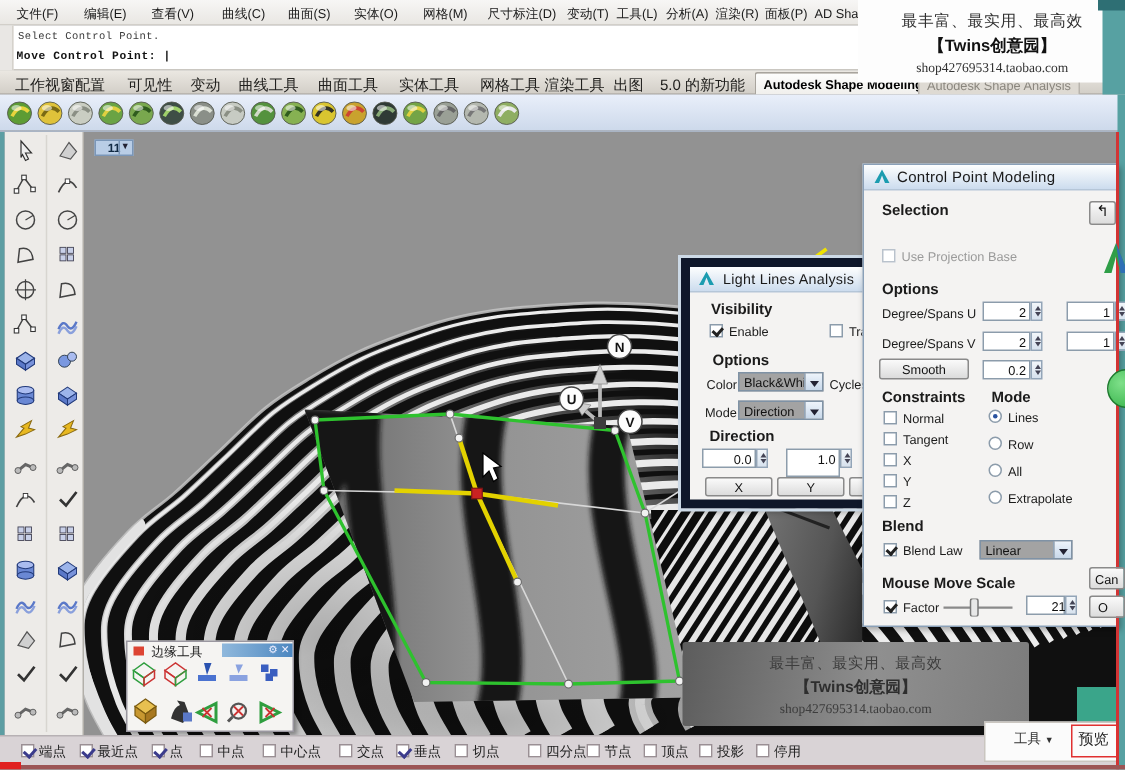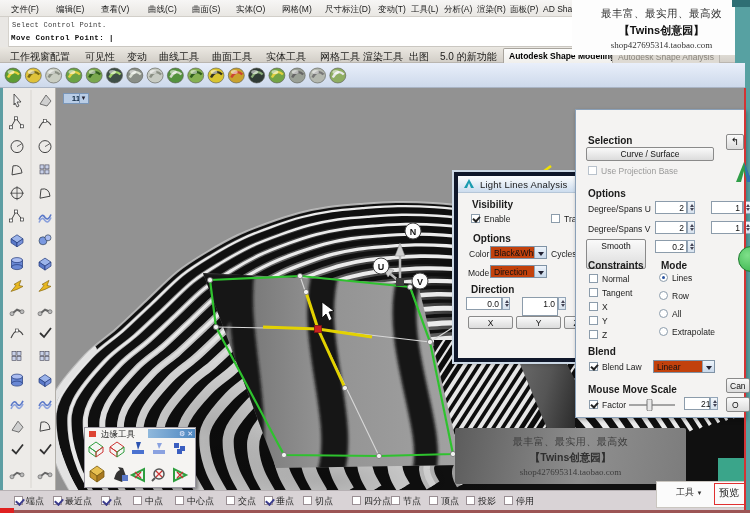--- a/index.html
+++ b/index.html
@@ -46,21 +46,21 @@
 .dlg .tb{position:absolute;left:0;top:0;right:0;height:17px;background:linear-gradient(#fdfefe,#ccdcee);border-bottom:1px solid #b5c6d8;color:#1a1a1a;font-size:10px}
 .dlg .tb b{font-weight:normal;position:absolute;left:22px;top:3px;letter-spacing:.2px}
 .dlg .sec{position:absolute;font-size:10px;font-weight:bold;color:#1b1b1b}
 .dlg .lb{position:absolute;font-size:8.5px;color:#1b1b1b;white-space:nowrap}
 .dlg .lbg{position:absolute;font-size:8.5px;color:#9a9a9a;white-space:nowrap}
 .btn{position:absolute;background:linear-gradient(#fafafa,#dcdcdc);border:1px solid #8a8a8a;border-radius:2px;font-size:8.5px;color:#111;text-align:center}
 .inp{position:absolute;background:#fff;border:1px solid #8c9cab;font-size:8.5px;color:#111;text-align:right}
 .spin{position:absolute;width:8px;background:linear-gradient(#f2f6fa,#d7e2ee);border:1px solid #93a5b8}
 .spin:before{content:"";position:absolute;left:1.5px;top:2px;border-left:2.5px solid transparent;border-right:2.5px solid transparent;border-bottom:3px solid #445}
 .spin:after{content:"";position:absolute;left:1.5px;bottom:2px;border-left:2.5px solid transparent;border-right:2.5px solid transparent;border-top:3px solid #445}
-.dd{position:absolute;background:#c2410c;border:1px solid #7f92a5;font-size:8.5px;color:#111;padding:1px 0 0 3px}
+.dd{position:absolute;background:#a3a3a3;border:1px solid #7f92a5;font-size:8.5px;color:#111;padding:1px 0 0 3px}
 .dd:after{content:"";position:absolute;right:0;top:0;bottom:0;width:11px;background:linear-gradient(#eef4fb,#c8d8ea);border-left:1px solid #93a5b8}
 .dd i{position:absolute;right:2.5px;top:4.5px;border-left:3px solid transparent;border-right:3px solid transparent;border-top:4px solid #223;z-index:2;font-style:normal}
 .ck2{position:absolute;width:9px;height:9px;background:#fff;border:1px solid #8c9cab}
 .ck2.on:before{content:"";position:absolute;left:1px;top:1px;width:5px;height:3px;border-left:2px solid #222;border-bottom:2px solid #222;transform:rotate(-48deg)}
 .ck2.off{border-color:#b9c2cc}
 .rd{position:absolute;width:9px;height:9px;background:#fff;border:1px solid #8c9cab;border-radius:50%}
 .rd.on:before{content:"";position:absolute;left:2px;top:2px;width:3px;height:3px;border-radius:50%;background:#2a53a0}
 </style></head>
 <body>
 
@@ -410,21 +410,21 @@
 <div class="abs tealR"></div>
 <div class="abs redV"></div>
 <div class="abs vplabel">11<i>▼</i></div>
 
 <div class="abs wmtop">
     <div class="a">最丰富、最实用、最高效</div>
     <div class="b">【Twins创意园】</div>
     <div class="c">shop427695314.taobao.com</div>
   </div>
 
-<div class="abs dlg" style="left:454px;top:172px;width:131px;height:190px;border:4px solid #0f172a;outline:2px solid #ccd9e6">
+<div class="abs dlg" style="left:454px;top:172px;width:131px;height:167px;border:6px solid #0f172a;outline:2px solid #ccd9e6">
  <div class="tb">
       <svg width="12" height="12" style="position:absolute;left:5px;top:2px">
         <path d="M1,10 L6,1 L11,10 L8,10 L6,5 L4,10 Z" fill="#1b9cb0"></path>
       </svg>
       <b style="font-size:9.5px">Light Lines Analysis</b>
     </div>
  <div class="sec" style="left:14px;top:23px">Visibility</div>
  <div class="ck2 on" style="left:13px;top:38px"></div>
     <div class="lb" style="left:26px;top:38px">Enable</div>
  <div class="ck2" style="left:93px;top:38px"></div>
@@ -439,36 +439,41 @@
  <div class="inp" style="left:8px;top:121px;width:36px;height:13px;padding:1px 2px 0 0">0.0</div>
     <div class="spin" style="left:44px;top:121px;height:13px"></div>
  <div class="inp" style="left:64px;top:121px;width:36px;height:13px;padding:1px 2px 16px 0">1.0</div>
     <div class="spin" style="left:100px;top:121px;height:13px"></div>
  <div class="btn" style="left:10px;top:140px;width:45px;height:13px;line-height:12px">X</div>
  <div class="btn" style="left:58px;top:140px;width:45px;height:13px;line-height:12px">Y</div>
  <div class="btn" style="left:106px;top:140px;width:24px;height:13px;line-height:12px">Z</div>
 </div>
 
 <div class="abs dlg" style="left:575px;top:109px;width:171px;height:309px;border:1px solid #8aa0b8;z-index:7">
+ <div class="tb">
+      <svg width="12" height="12" style="position:absolute;left:6px;top:2px">
+        <path d="M1,10 L6,1 L11,10 L8,10 L6,5 L4,10 Z" fill="#1b9cb0"></path>
+      </svg>
+      <b>Control Point Modeling</b>
+    </div>
  <div class="sec" style="left:12px;top:25px">Selection</div>
- <div class="btn" style="left:10px;top:37px;width:128px;height:14px;line-height:13px">Curve / Surface</div>
  <div class="ck2 off" style="left:12px;top:56px"></div>
     <div class="lbg" style="left:25px;top:56px">Use Projection Base</div>
  <div class="sec" style="left:12px;top:78px">Options</div>
  <div class="lb" style="left:12px;top:94px">Degree/Spans U</div>
  <div class="inp" style="left:79px;top:91px;width:32px;height:13px;padding:1px 2px 0 0">2</div>
     <div class="spin" style="left:111px;top:91px;height:13px"></div>
  <div class="inp" style="left:135px;top:91px;width:32px;height:13px;padding:1px 2px 0 0">1</div>
     <div class="spin" style="left:167px;top:91px;height:13px"></div>
  <div class="lb" style="left:12px;top:114px">Degree/Spans V</div>
  <div class="inp" style="left:79px;top:111px;width:32px;height:13px;padding:1px 2px 0 0">2</div>
     <div class="spin" style="left:111px;top:111px;height:13px"></div>
  <div class="inp" style="left:135px;top:111px;width:32px;height:13px;padding:1px 2px 0 0">1</div>
     <div class="spin" style="left:167px;top:111px;height:13px"></div>
- <div class="btn" style="left:10px;top:129px;width:60px;height:30px;line-height:13px">Smooth</div>
+ <div class="btn" style="left:10px;top:129px;width:60px;height:14px;line-height:13px">Smooth</div>
  <div class="inp" style="left:79px;top:130px;width:32px;height:13px;padding:1px 2px 0 0">0.2</div>
     <div class="spin" style="left:111px;top:130px;height:13px"></div>
  <div class="sec" style="left:12px;top:150px">Constraints</div>
  <div class="sec" style="left:85px;top:150px">Mode</div>
  <div class="ck2" style="left:13px;top:164px"></div>
     <div class="lb" style="left:26px;top:164px">Normal</div>
  <div class="ck2" style="left:13px;top:178px"></div>
     <div class="lb" style="left:26px;top:178px">Tangent</div>
  <div class="ck2" style="left:13px;top:192px"></div>
     <div class="lb" style="left:26px;top:192px">X</div>

